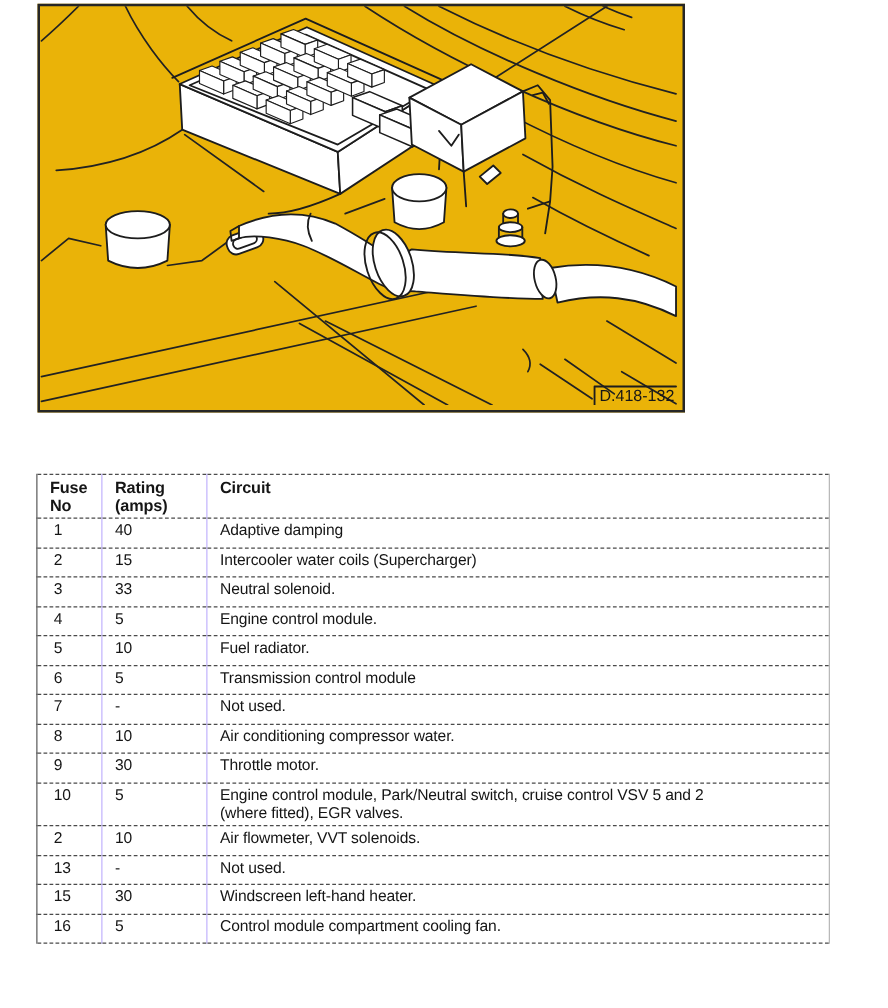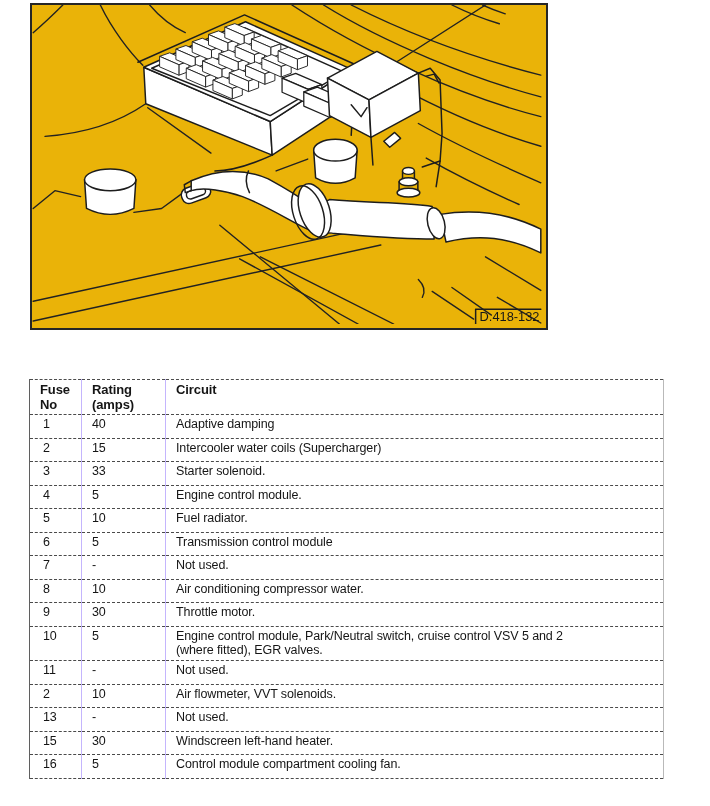--- a/index.html
+++ b/index.html
@@ -206,21 +206,21 @@
       <td>Adaptive damping</td>
     </tr>
     <tr class="single">
       <td class="vline num">2</td>
       <td class="vline">15</td>
       <td>Intercooler water coils (Supercharger)</td>
     </tr>
     <tr class="single">
       <td class="vline num">3</td>
       <td class="vline">33</td>
-      <td>Starter solenoid.</td>
+      <td>Neutral solenoid.</td>
     </tr>
     <tr class="single">
       <td class="vline num">4</td>
       <td class="vline">5</td>
       <td>Engine control module.</td>
     </tr>
     <tr class="single">
       <td class="vline num">5</td>
       <td class="vline">10</td>
       <td>Fuel radiator.</td>
@@ -244,25 +244,20 @@
       <td class="vline num">9</td>
       <td class="vline">30</td>
       <td>Throttle motor.</td>
     </tr>
     <tr class="double">
       <td class="vline num">10</td>
       <td class="vline">5</td>
       <td><span>Engine control module, Park/Neutral switch, cruise control VSV 5 and 2</span><br><span>(where fitted), EGR valves.</span></td>
     </tr>
     <tr class="single">
-      <td class="vline num">11</td>
-      <td class="vline">-</td>
-      <td>Not used.</td>
-    </tr>
-    <tr class="single">
       <td class="vline num">2</td>
       <td class="vline">10</td>
       <td>Air flowmeter, VVT solenoids.</td>
     </tr>
     <tr class="single">
       <td class="vline num">13</td>
       <td class="vline">-</td>
       <td>Not used.</td>
     </tr>
     <tr class="single">

